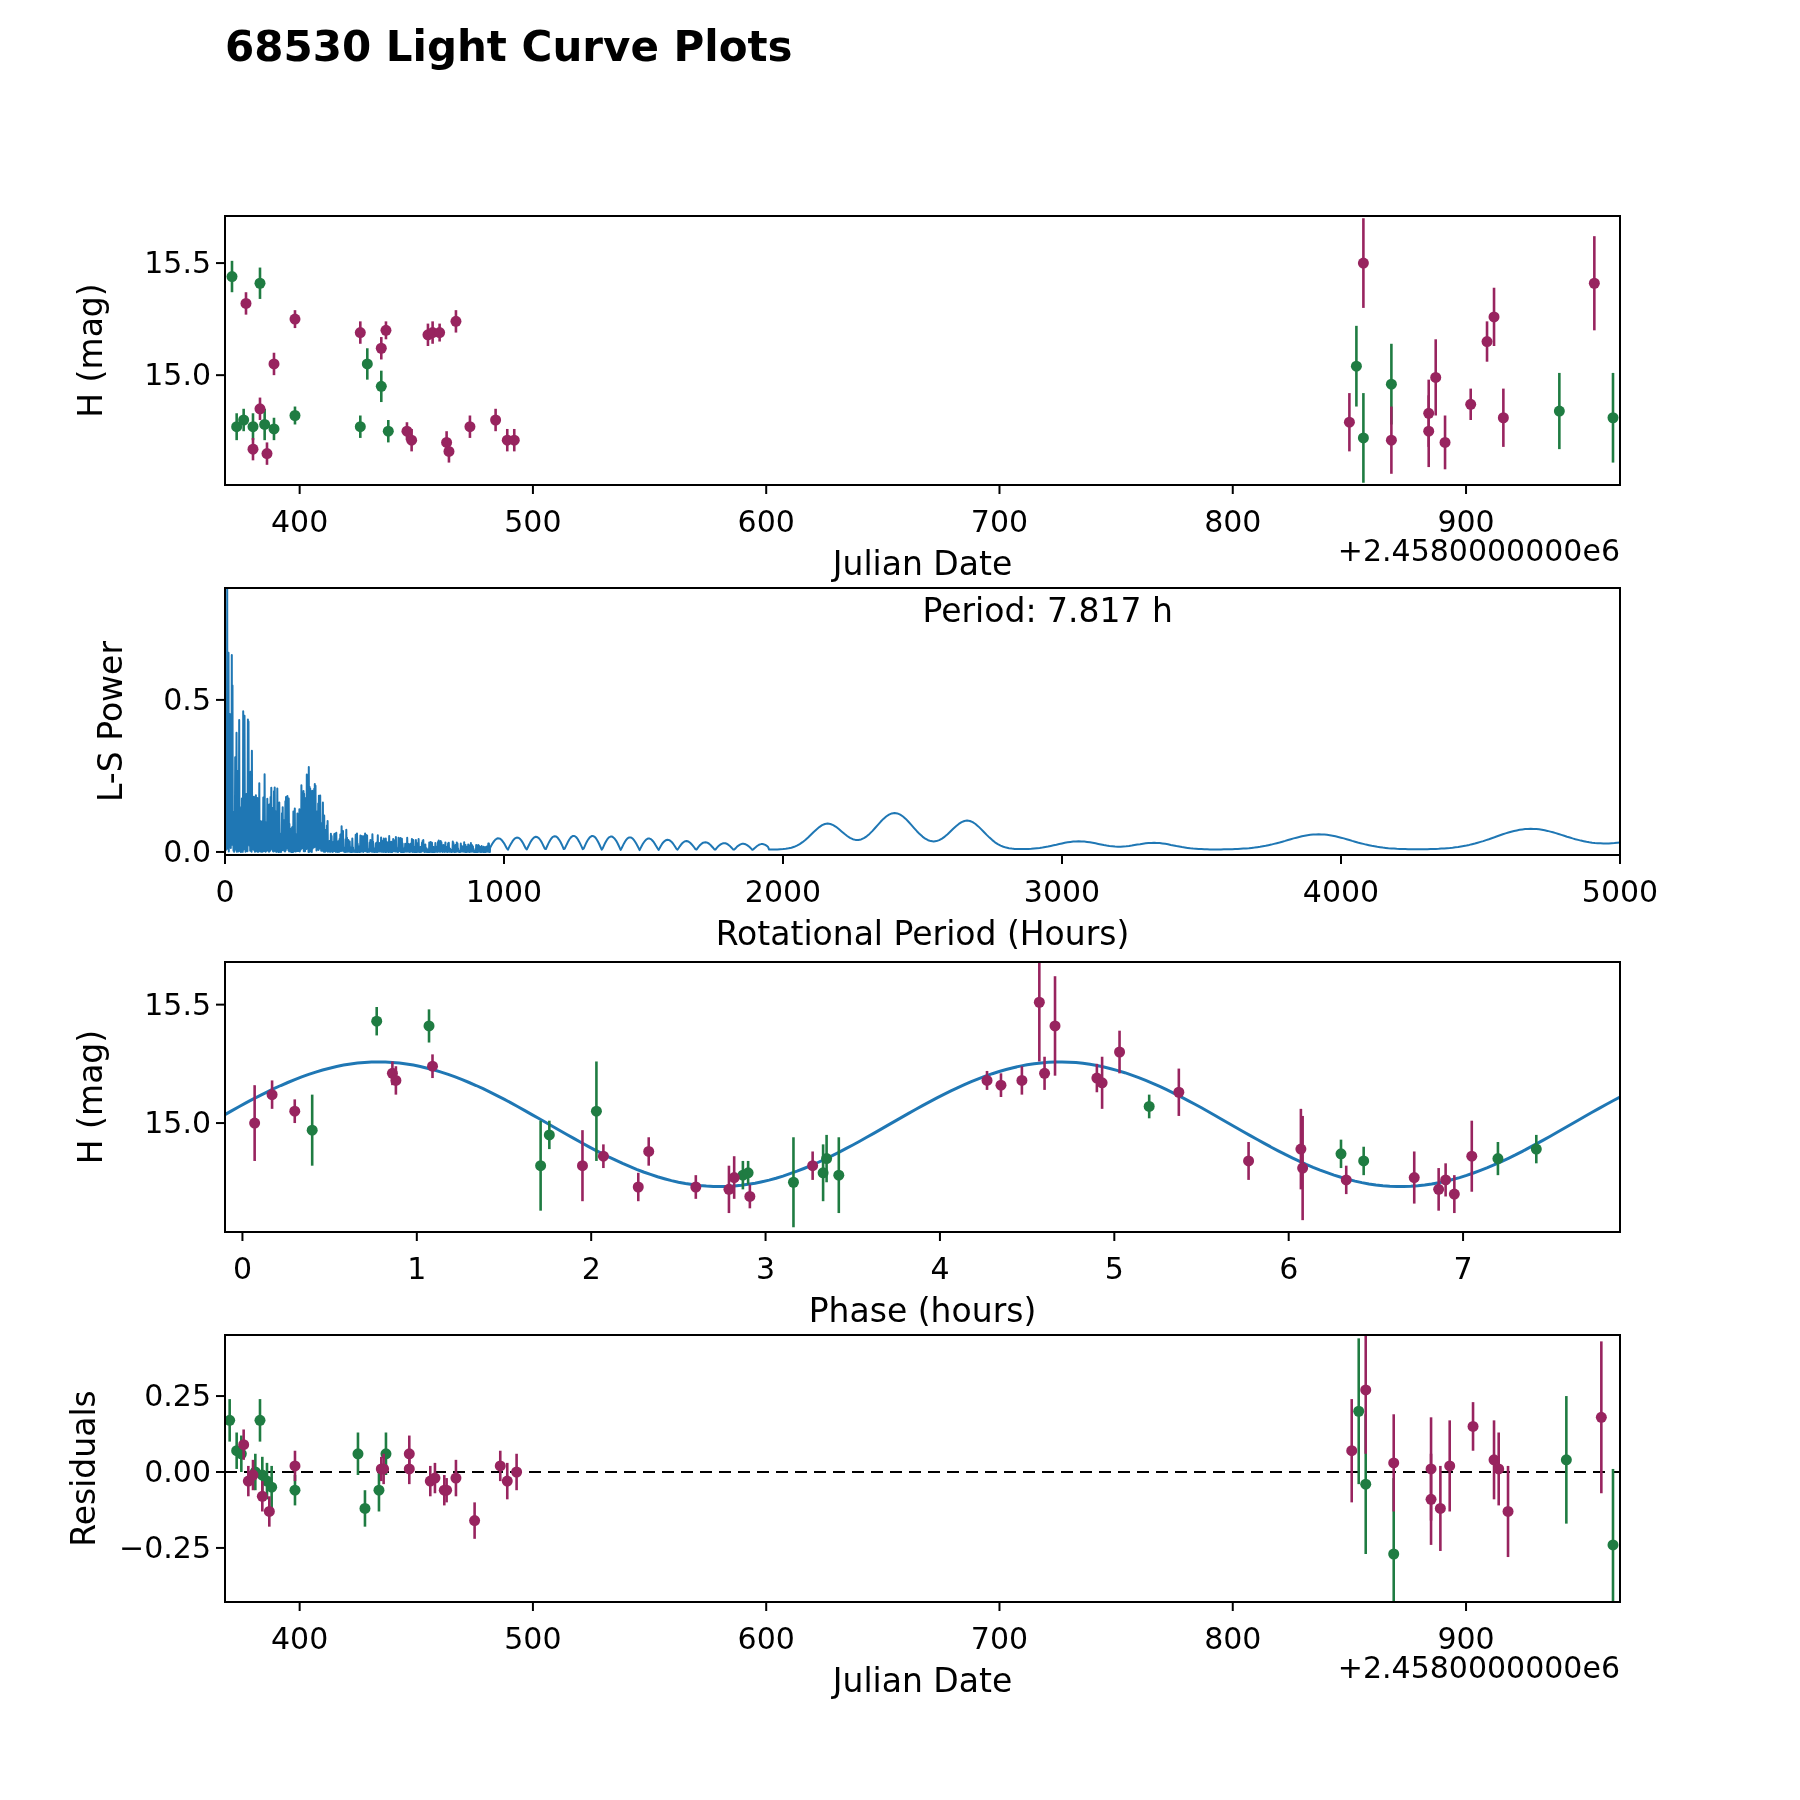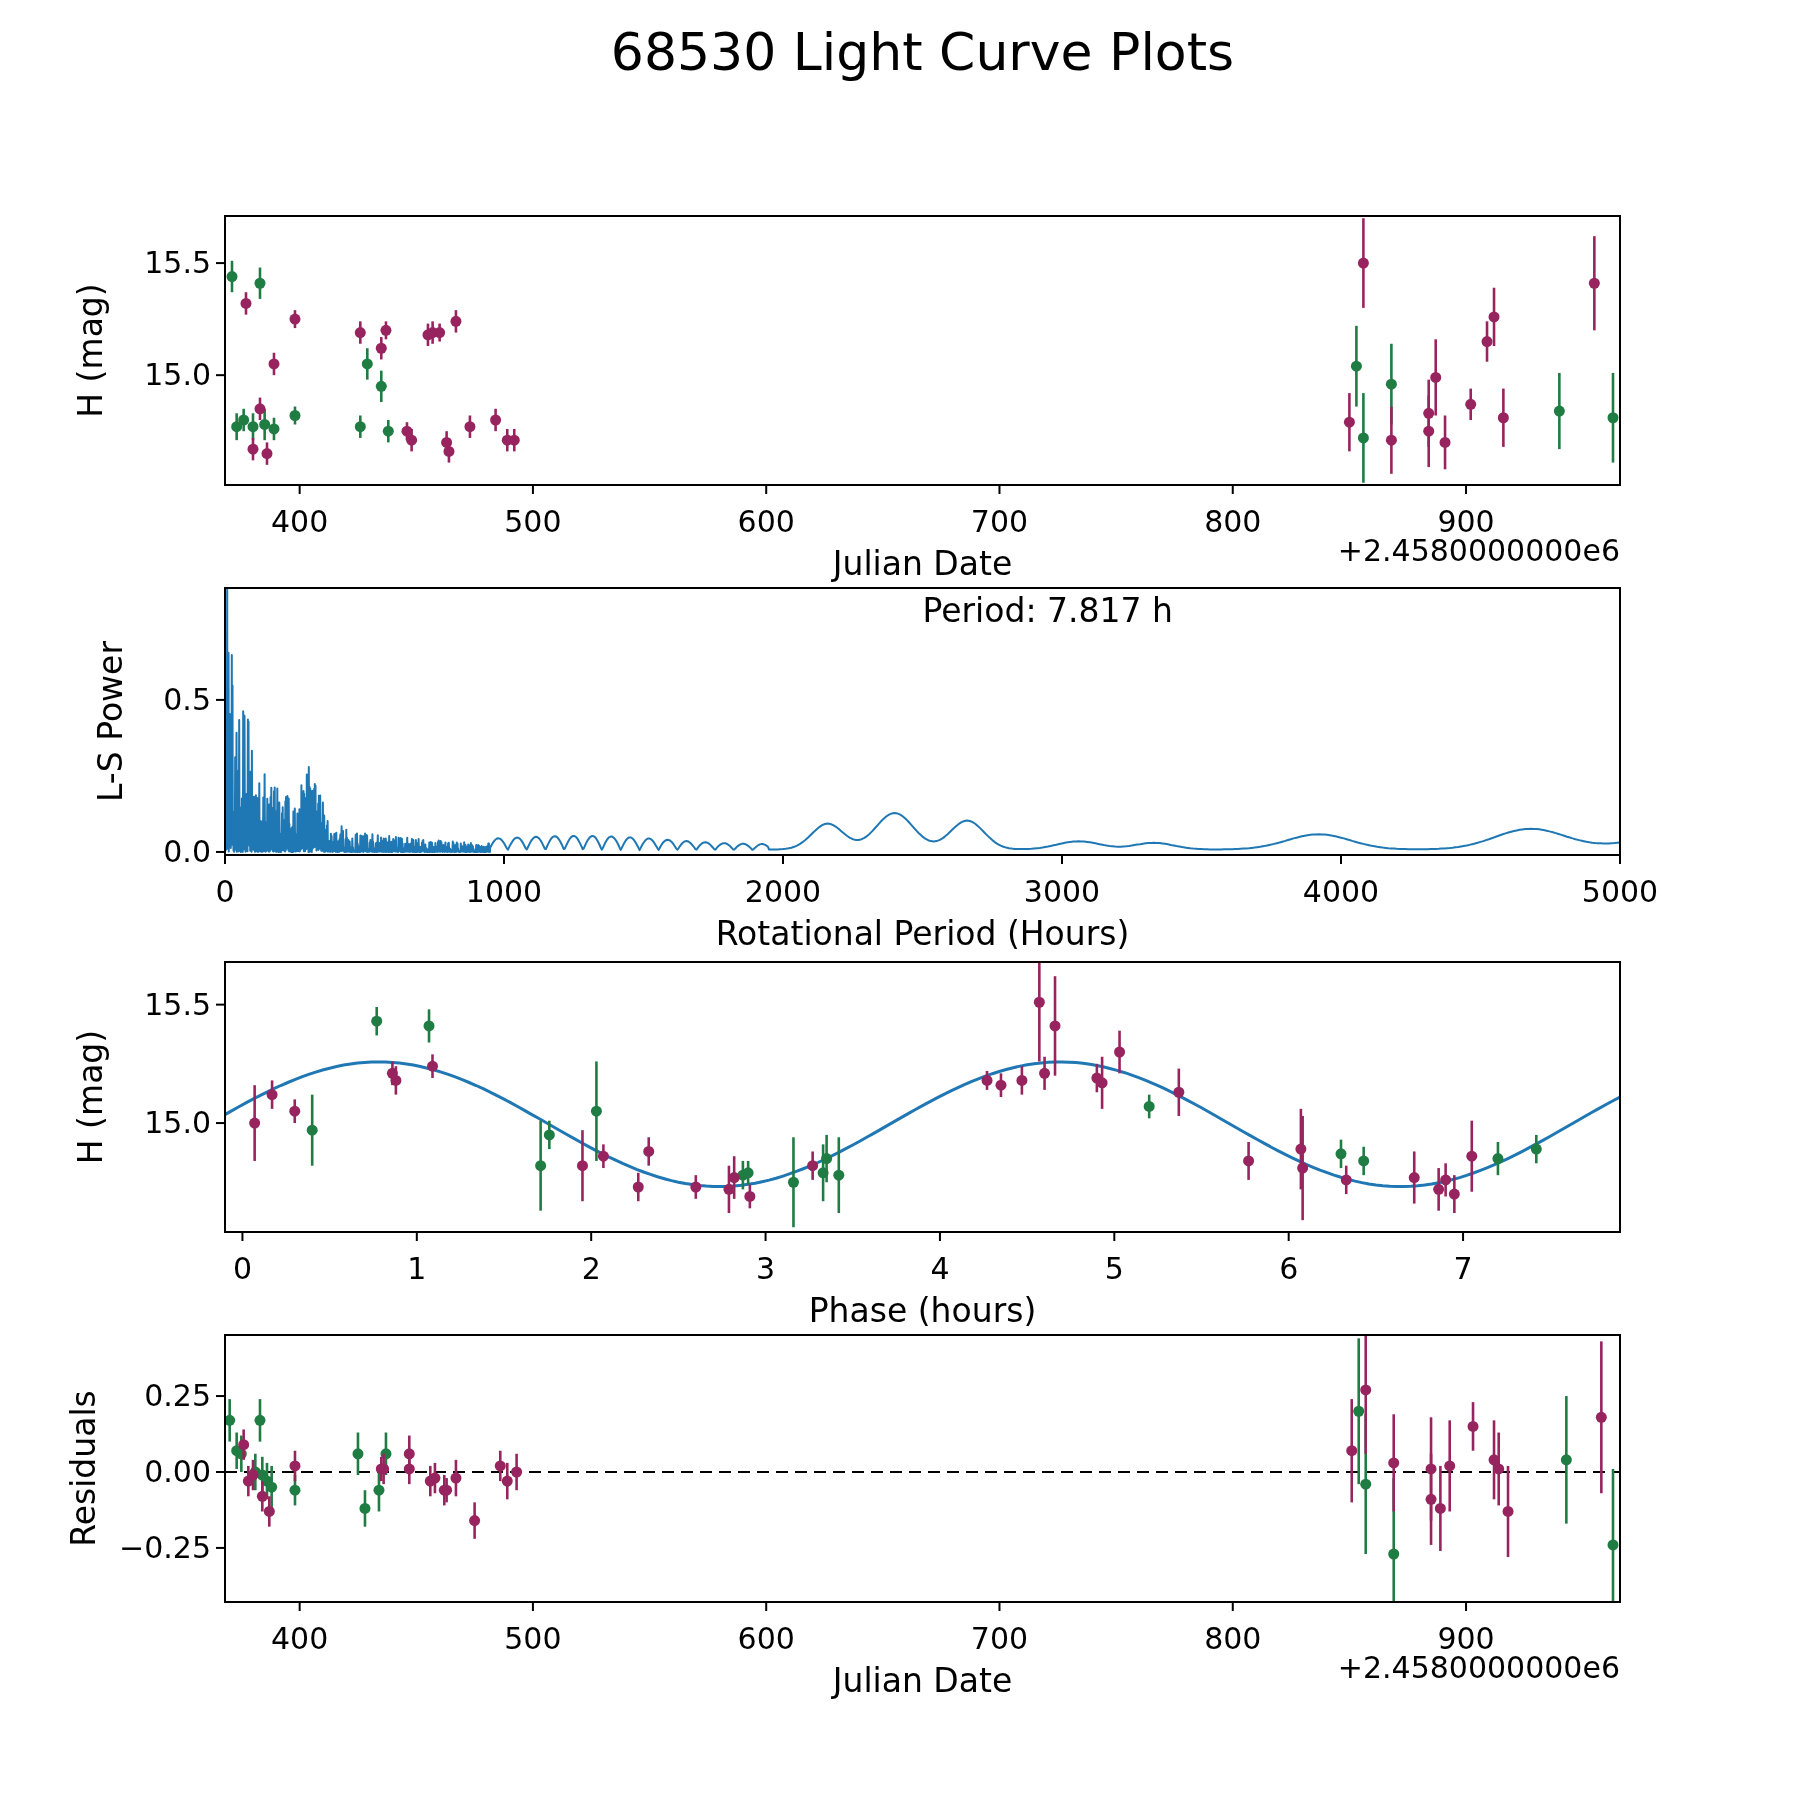--- a/index.html
+++ b/index.html
@@ -1,19 +1,19 @@
 <!DOCTYPE html>
 <html><head>
 <meta charset="utf-8">
 <style>
   html,body{margin:0;padding:0;background:#ffffff;}
   body{width:1800px;height:1800px;position:relative;overflow:hidden;
        font-family:"DejaVu Sans", sans-serif;}
   #fig-title{position:absolute;top:22px;left:225px;width:1395px;margin:0;
-       text-align:center;font-size:52px;font-weight:normal;color:#000;}
+       font-size:42px;font-weight:bold;color:#000;}
   #canvas{position:absolute;left:0;top:0;}
   text{font-family:"DejaVu Sans", sans-serif;fill:#000;}
 </style>
 </head>
 <body>
 
 <h1 id="fig-title">68530 Light Curve Plots</h1>
 
 <svg id="canvas" width="1800" height="1800">
   <defs>

